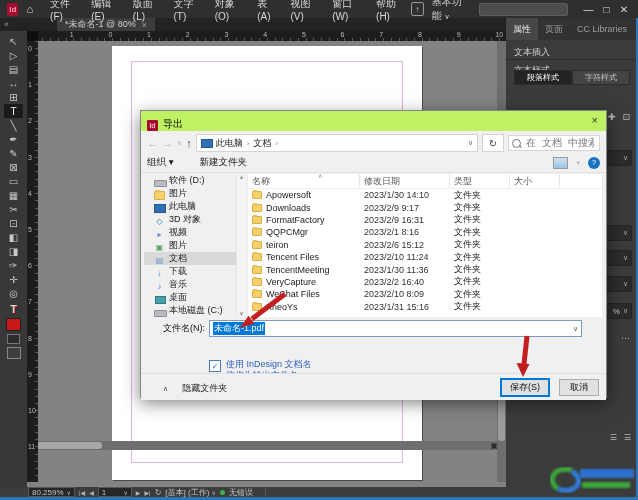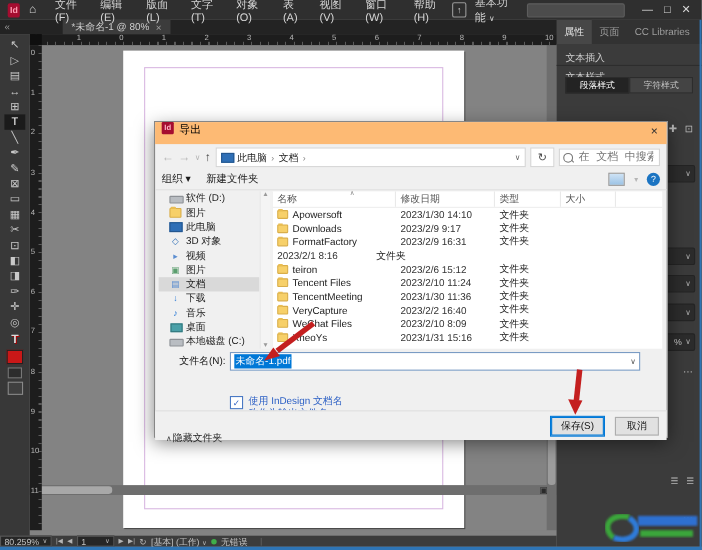--- a/index.html
+++ b/index.html
@@ -61,21 +61,21 @@
     box-shadow:1px 1px 0 #4a4a4a;}
   .mguide{position:absolute;left:19px;right:19px;top:15px;bottom:17px;border:1px solid #d9b8e2;}
   .vsb{position:absolute;left:459px;top:0;width:9px;height:441px;background:#6e6e6e;}
   .vsb .thumb{position:absolute;left:1px;width:7px;top:310px;height:90px;background:#9c9c9c;border-radius:3px;}
   .hsb{position:absolute;left:0px;top:441px;width:506px;height:9px;background:#6e6e6e;z-index:2;}
   .hsb .thumb{position:absolute;top:1px;height:7px;left:30px;width:72px;background:#a8a8a8;border-radius:3px;}
   .hsb .pgic{position:absolute;right:8px;top:0;color:#2a2a2a;font-size:8px;}
 
   
   .statusbar{position:absolute;left:0;top:487px;width:506px;height:10px;background:#3c3c3c;z-index:4;
-    display:flex;align-items:center;gap:4px;font-size:8px;color:#c3c3c3;box-sizing:border-box;}
+    display:flex;align-items:center;gap:4px;font-size:8px;color:#c3c3c3;padding-left:28px;box-sizing:border-box;}
   .sbox{background:#262626;border:1px solid #565656;height:8px;display:flex;align-items:center;
     padding:0 3px;gap:3px;}
   .gdot{width:5px;height:5px;border-radius:50%;background:#3fae49;display:inline-block;}
   .sb-ic{font-size:6px;color:#b5b5b5;}
   .sbdiv{width:1px;height:7px;background:#5a5a5a;margin-left:8px;}
 
   
   .panel{position:absolute;left:506px;top:18px;width:132px;height:479px;background:#3b3b3b;z-index:2;}
   .ptabs{position:absolute;left:0;top:0;width:100%;height:22px;background:#323232;display:flex;align-items:stretch;}
   .ptab{font-size:9px;color:#9d9d9d;display:flex;align-items:center;padding:0 7px;}
@@ -96,50 +96,50 @@
   .picons .right{margin-left:auto;display:flex;gap:7px;}
   .frow{position:absolute;left:8px;right:6px;height:14px;background:#2c2c2c;border:1px solid #242424;
     border-radius:2px;display:flex;align-items:center;justify-content:flex-end;gap:3px;padding:0 3px;
     color:#c9c9c9;font-size:8px;}
   .fdots{position:absolute;right:8px;color:#b5b5b5;font-size:9px;}
   .falign{position:absolute;right:6px;display:flex;gap:6px;color:#b9b9b9;font-size:8px;letter-spacing:1px;}
 
   
   .dialog{position:absolute;left:140px;top:110px;width:467px;height:288px;background:#f0f0f0;
     border:1px solid #868686;box-shadow:0 5px 16px rgba(0,0,0,.5);z-index:10;color:#111;box-sizing:border-box;}
-  .dtitle{position:absolute;left:0;top:0;width:100%;height:20px;background:#fdba74;display:flex;
-    align-items:flex-start;padding-left:6px;box-sizing:border-box;}
+  .dtitle{position:absolute;left:0;top:0;width:100%;height:20px;background:#bef264;display:flex;
+    align-items:flex-end;padding-left:6px;box-sizing:border-box;}
   .dtitle .idico{width:11px;height:11px;background:#a50d30;color:#ffb3c5;font-size:7px;font-weight:bold;
     display:flex;align-items:center;justify-content:center;margin-right:5px;border-radius:1px;}
   .dtitle .ttl{font-size:10px;color:#000;}
   .dclose{position:absolute;right:8px;top:3px;font-size:11px;color:#333;}
   .dnav{position:absolute;left:6px;top:23px;right:6px;height:18px;display:flex;align-items:center;gap:4px;}
   .narrow{color:#b5b5b5;font-size:11px;}
   .narrow.up{color:#444;}
   .tinychev{color:#b5b5b5;font-size:7px;}
   .addr{flex:1;height:16px;background:#fff;border:1px solid #d4d4d4;display:flex;align-items:center;
     gap:4px;padding:0 4px;font-size:9px;color:#222;}
   .addr .crumbchev{color:#888;font-size:8px;}
   .addr .chev-end{margin-left:auto;color:#666;font-size:7px;}
   .refbox{width:20px;height:16px;background:#fff;border:1px solid #d4d4d4;display:flex;align-items:center;
     justify-content:center;color:#444;font-size:10px;}
   .sbox2{width:92px;height:16px;background:#fff;border:1px solid #d4d4d4;display:flex;align-items:center;padding:0 3px;box-sizing:border-box;}
   .mag{width:7px;height:7px;border:1px solid #777;border-radius:50%;position:relative;flex:none;margin-right:3px;}
   .mag::after{content:"";position:absolute;left:6px;top:6px;width:3px;height:1px;background:#777;transform:rotate(45deg);}
   .sinput{border:0;outline:0;width:100%;font-size:10px;color:#333;font-family:Liberation Mono, monospace;background:transparent;}
   .dtools{position:absolute;left:6px;top:44px;right:6px;height:15px;display:flex;align-items:center;
-    gap:14px;font-size:9.5px;color:#1a1a1a;}
+    gap:26px;font-size:9.5px;color:#1a1a1a;}
   .dtools .right{margin-left:auto;display:flex;align-items:center;gap:8px;}
   .viewic{width:13px;height:10px;border:1px solid #9a9a9a;background:linear-gradient(#cfe3f5,#9cc3e5);}
   .helpq{width:12px;height:12px;border-radius:50%;background:#1b74c2;color:#fff;font-size:8px;
     display:flex;align-items:center;justify-content:center;}
   .dsep{position:absolute;left:0;top:61px;width:100%;height:1px;background:#e2e2e2;}
 
   .tree{position:absolute;left:3px;top:63px;width:92px;height:143px;overflow:hidden;background:#f0f0f0;}
-  .tree-item{display:flex;align-items:center;height:13px;padding-left:10px;font-size:9px;color:#222;}
+  .tree-item{display:flex;align-items:flex-end;height:13px;padding-left:10px;font-size:9px;color:#222;}
   .tree-item.selected{background:#d9d9d9;}
   .tico{width:11px;height:9px;flex:none;margin-right:4px;position:relative;font-size:8px;line-height:9px;text-align:center;}
   .ic-folder{background:#f7d069;border:1px solid #d9ae4a;border-radius:1px;box-sizing:border-box;}
   .ic-folder::before{content:"";position:absolute;left:0;top:-2px;width:5px;height:2px;background:#e9bd52;border-radius:1px 1px 0 0;}
   .ic-drive::before{content:"";position:absolute;left:0;top:2px;width:11px;height:5px;background:#b9bdc2;border:1px solid #8d9196;border-radius:1px;}
   .ic-computer::before{content:"";position:absolute;left:0;top:0;width:10px;height:7px;background:#2f6fb6;border:1px solid #24578f;}
   .ic-3d::before{content:"◇";color:#2f6fb6;}
   .ic-video::before{content:"▸";color:#5b8dd0;}
   .ic-pictures::before{content:"▣";color:#5b9e6e;}
   .ic-documents::before{content:"▤";color:#5b8dd0;}
@@ -170,21 +170,21 @@
   .namefield{flex:1;margin-right:24px;height:15px;background:#fff;border:1px solid #7a9cc4;display:flex;
     align-items:center;padding:0 3px;font-size:9px;position:relative;}
   .namefield .sel{background:#0078d7;color:#fff;padding:0 1px;}
   .fieldchev{position:absolute;right:3px;color:#555;font-size:7px;}
   .typefield{flex:1;margin-right:8px;height:15px;background:#fdfdfd;border:1px solid #adadad;display:flex;
     align-items:center;padding:0 3px;font-size:9px;position:relative;color:#111;}
   .chkrow{position:absolute;left:68px;top:248px;display:flex;gap:5px;font-size:9px;color:#2b5fc4;line-height:11px;}
   .chkbox{width:10px;height:10px;background:#fff;border:1px solid #4a79c4;color:#2b5fc4;font-size:8px;
     display:flex;align-items:center;justify-content:center;flex:none;margin-top:1px;}
   .dbottom{position:absolute;left:0;top:262px;width:100%;height:26px;background:#f0f0f0;border-top:1px solid #dfdfdf;}
-  .hidefolders{position:absolute;left:10px;top:8px;font-size:9px;color:#222;display:flex;gap:1px;align-items:center;margin-top:10px;}
+  .hidefolders{position:absolute;left:22px;top:8px;font-size:9px;color:#222;display:flex;gap:14px;align-items:center;}
   .hidefolders .ch{font-size:7px;color:#444;}
   .dbtn{position:absolute;top:5px;height:17px;background:#e1e1e1;border:1px solid #adadad;font-size:9px;
     color:#111;display:flex;align-items:center;justify-content:center;box-sizing:border-box;font-family:inherit;}
   .dbtn.primary{left:360px;width:48px;border:1px solid #0078d7;outline:1px solid #0078d7;}
   .dbtn.cancel{left:418px;width:40px;}
 
   
   .annot{position:absolute;z-index:20;}
   .wmark{position:absolute;left:542px;top:462px;z-index:15;}
   .edge-r{position:absolute;right:0;top:18px;width:2px;height:482px;background:#2e75b6;z-index:30;}
@@ -545,20 +545,24 @@
             <span class="cell c-name">
               <span class="fico"></span>
               <span>FormatFactory</span>
             </span>
             <span class="cell c-date c-date2">2023/2/9 16:31</span>
             <span class="cell c-type">文件夹</span>
             <span class="cell c-size"></span>
           </div>
 
           <div class="file-row">
+            <span class="cell c-name">
+              <span class="fico"></span>
+              <span>QQPCMgr</span>
+            </span>
             <span class="cell c-date c-date2">2023/2/1 8:16</span>
             <span class="cell c-type">文件夹</span>
             <span class="cell c-size"></span>
           </div>
 
           <div class="file-row">
             <span class="cell c-name">
               <span class="fico"></span>
               <span>teiron</span>
             </span>

